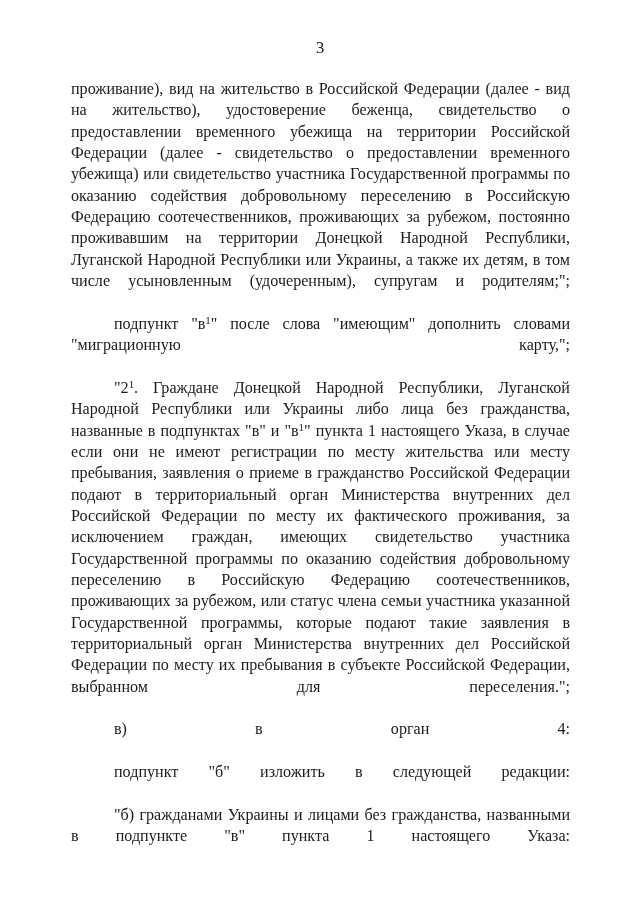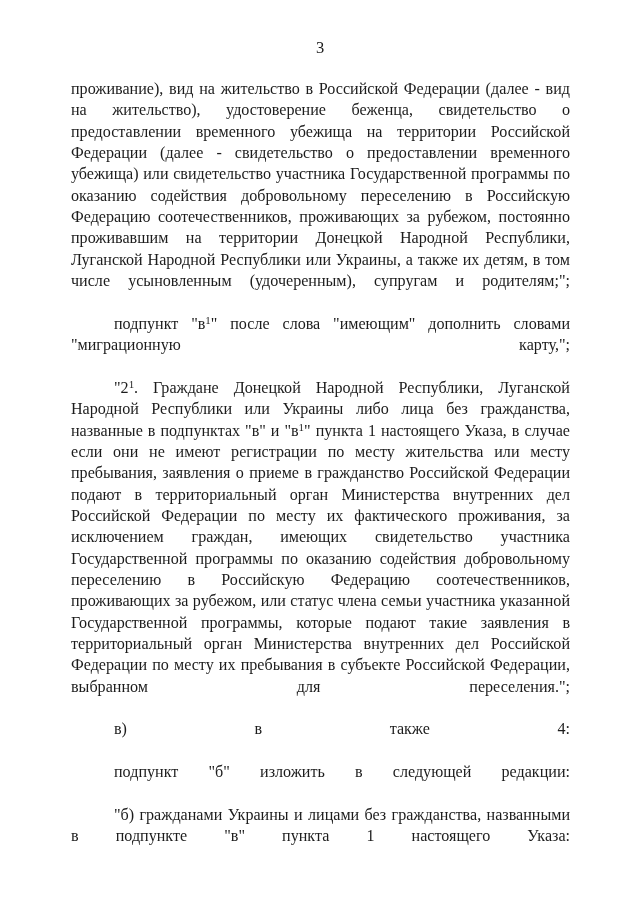--- a/index.html
+++ b/index.html
@@ -72,18 +72,18 @@
 
 <div class="page">
 
   <div class="page-number">3</div>
 
   <div class="body-text">
 
     <p class="para noindent">проживание), вид на жительство в Российской Федерации (далее - вид на жительство), удостоверение беженца, свидетельство о предоставлении временного убежища на территории Российской Федерации (далее - свидетельство о предоставлении временного убежища) или свидетельство участника Государственной программы по оказанию содействия добровольному переселению в Российскую Федерацию соотечественников, проживающих за рубежом, постоянно проживавшим на территории Донецкой Народной Республики, Луганской Народной Республики или Украины, а также их детям, в том числе усыновленным (удочеренным), супругам и родителям;";</p>
     <p class="para indent">подпункт "в<sup>1</sup>" после слова "имеющим" дополнить словами "миграционную карту,";</p>
     <p class="para indent">"2<sup>1</sup>. Граждане Донецкой Народной Республики, Луганской Народной Республики или Украины либо лица без гражданства, названные в подпунктах "в" и "в<sup>1</sup>" пункта 1 настоящего Указа, в случае если они не имеют регистрации по месту жительства или месту пребывания, заявления о приеме в гражданство Российской Федерации подают в территориальный орган Министерства внутренних дел Российской Федерации по месту их фактического проживания, за исключением граждан, имеющих свидетельство участника Государственной программы по оказанию содействия добровольному переселению в Российскую Федерацию соотечественников, проживающих за рубежом, или статус члена семьи участника указанной Государственной программы, которые подают такие заявления в территориальный орган Министерства внутренних дел Российской Федерации по месту их пребывания в субъекте Российской Федерации, выбранном для переселения.";</p>
-    <p class="para indent">в) в также 4:</p>
+    <p class="para indent">в) в орган 4:</p>
     <p class="para indent">подпункт "б" изложить в следующей редакции:</p>
     <p class="para indent">"б) гражданами Украины и лицами без гражданства, названными в подпункте "в" пункта 1 настоящего Указа:</p>
 
   </div>
 </div>
 
 </body></html>

